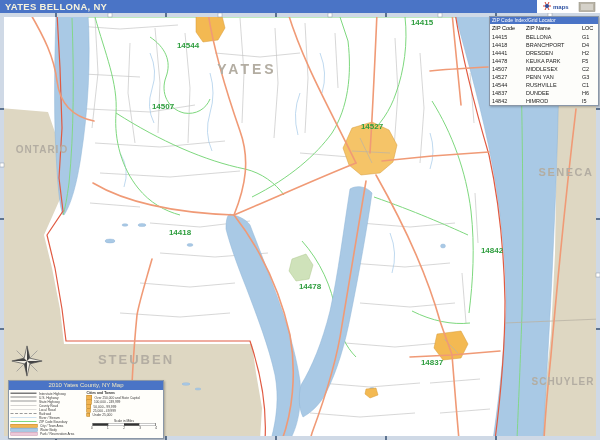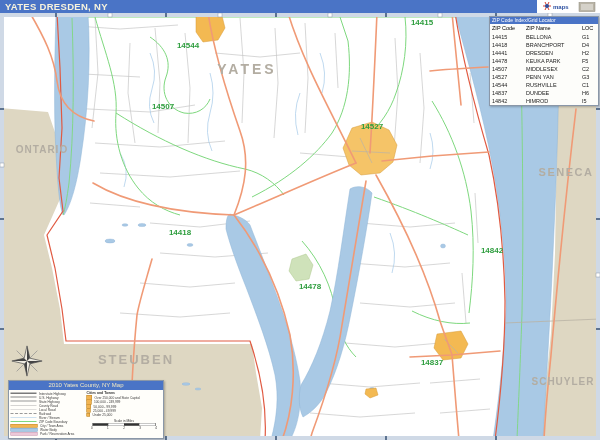--- a/index.html
+++ b/index.html
@@ -52,21 +52,21 @@
   .sticks{display:flex;justify-content:space-between;width:132px;margin:0 auto;font-size:6px;color:#333;}
   
   .compass{position:absolute;left:10px;top:344px;width:34px;height:34px;z-index:15;}
 </style>
 </head>
 <body>
 
 <div class="stage">
 
   <div class="banner">
-    <span class="t">YATES DRESDEN, NY</span>
+    <span class="t">YATES BELLONA, NY</span>
   </div>
   <div class="logobox">
     <svg width="60" height="12" viewBox="0 0 60 12">
       <g stroke="#d23b2a" stroke-width="1">
           <line x1="6" y1="1" x2="10" y2="9"></line>
           <line x1="10" y1="1" x2="6" y2="9"></line>
           <line x1="4" y1="5" x2="12" y2="5"></line>
         </g>
       <circle cx="8" cy="5" r="2" fill="#2b4fa0"></circle>
       <text x="14" y="8" font-size="6" font-weight="bold" fill="#2b4fa0">maps</text>

